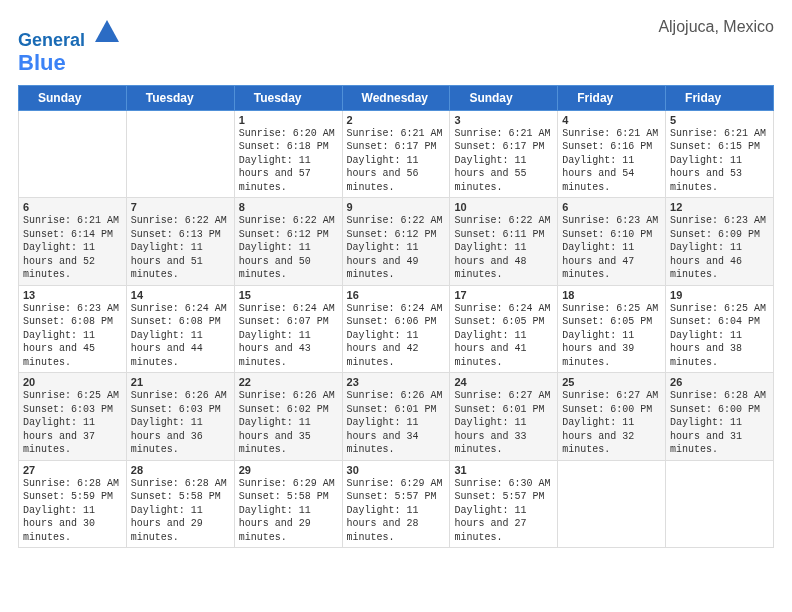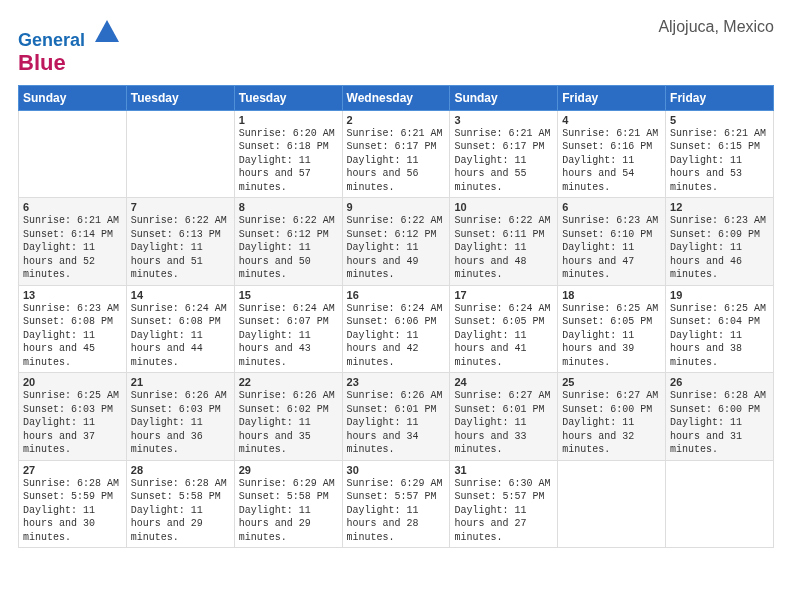--- a/index.html
+++ b/index.html
@@ -59,21 +59,21 @@
       border: 1px solid #ccc;
       border-collapse: collapse;
       width: 100%;
       table-layout: fixed;
     }
     .calendar th {
       background-color: #2b6cc4;
       color: #fff;
       font-size: 12px;
       font-weight: bold;
-      padding: 5px 4px;
+      padding: 5px 19px;
       text-align: left;
       border: 1px solid #5090d8;
     }
     .calendar td {
       vertical-align: top;
       padding: 3px 4px;
       border: 1px solid #ddd;
       font-size: 10px;
       color: #333;
       height: 78px;
@@ -99,21 +99,21 @@
 <div class="page">
   <div class="header">
     <div class="logo">
       <div>
         <div class="logo-text">
           <span>General</span>
           <svg class="logo-icon" viewBox="0 0 28 28">
             <polygon points="14,2 26,24 2,24" fill="#2b6cc4"></polygon>
           </svg>
         </div>
-        <div class="logo-text" style="color:#be185d; font-size:22px;">Blue</div>
+        <div class="logo-text" style="color:#3b82f6; font-size:22px;">Blue</div>
       </div>
     </div>
     <div class="title-block">
       <div class="location">Aljojuca, Mexico</div>
     </div>
   </div>
 
   <table class="calendar">
     <thead>
       <tr>

